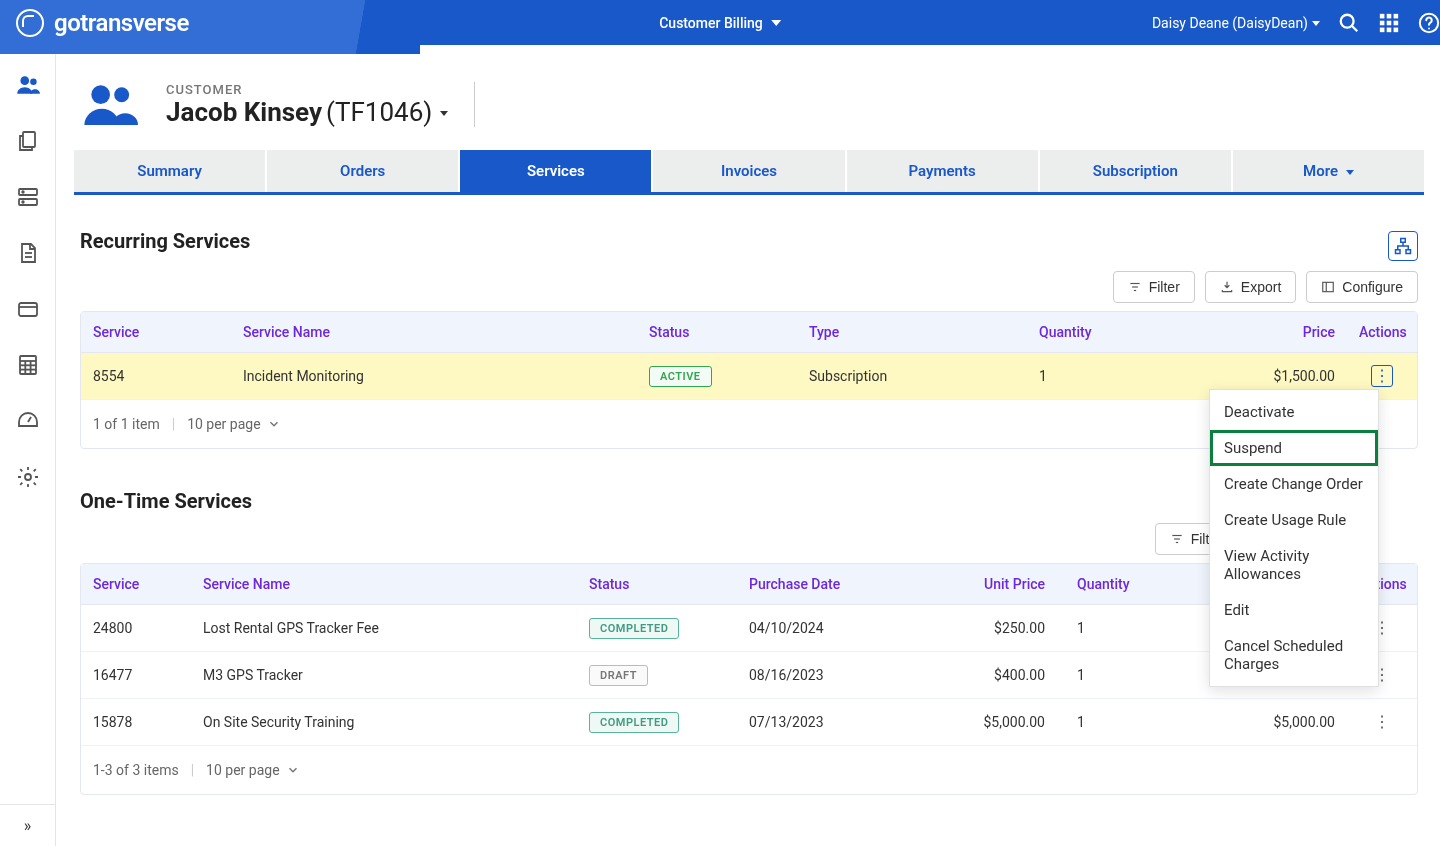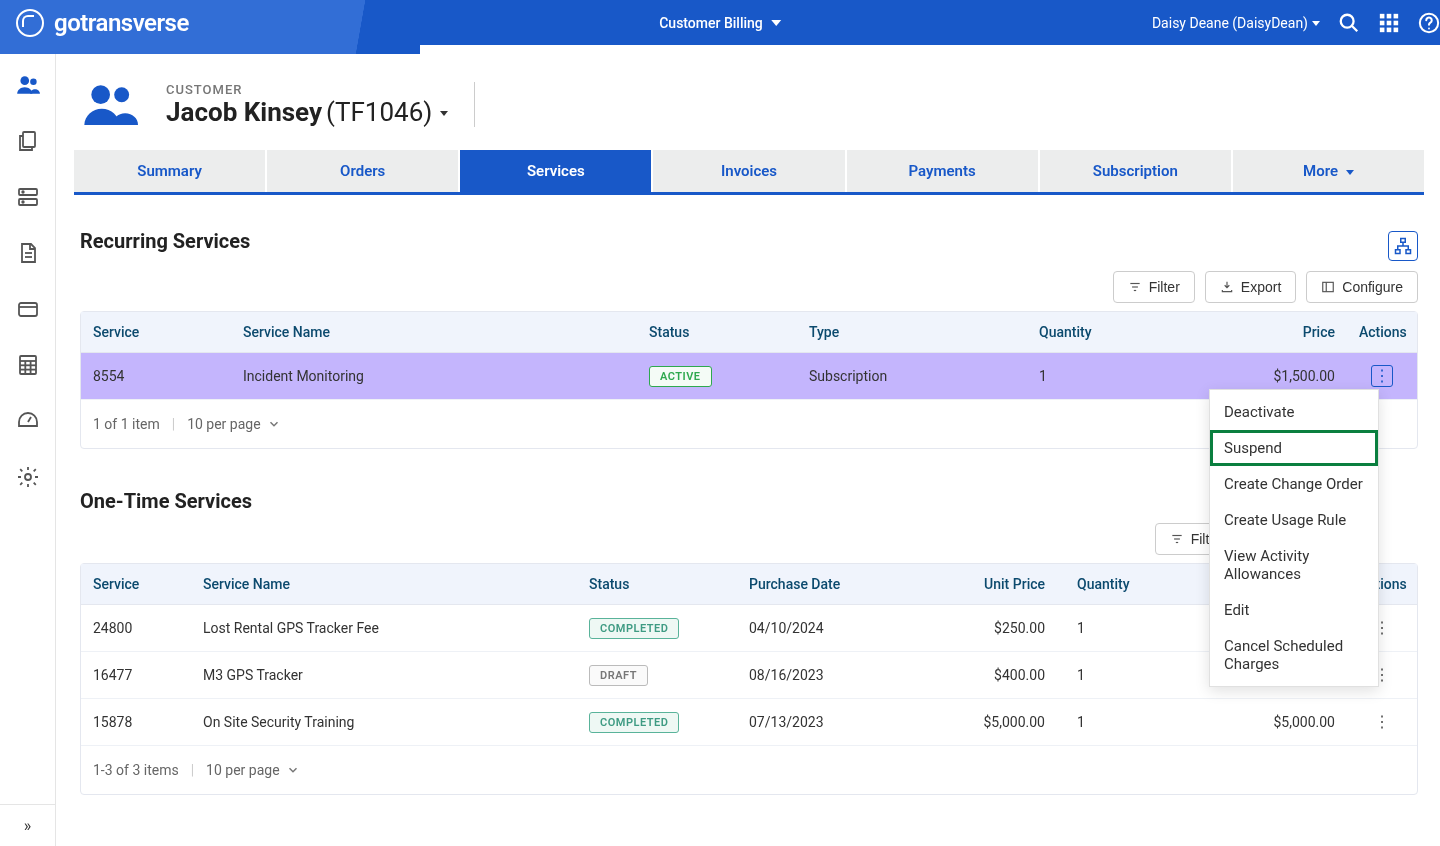--- a/index.html
+++ b/index.html
@@ -47,23 +47,23 @@
   .section { margin-top: 34px; padding: 0 6px; }
   .section-header { display:flex; align-items:center;}
   .section-title { font-size: 20px; font-weight: 700; color: #222; margin-bottom: 10px; }
   .tree-btn { margin-left:auto; width:30px; height:30px; border:1.5px solid #1858c8; border-radius:4px; display:flex; align-items:center; justify-content:center; color:#1858c8; cursor:pointer;}
   .toolbar { display: flex; justify-content: flex-end; gap: 10px; margin: 8px 0 8px; }
   .btn { border: 1px solid #ccc; background: #fff; border-radius: 4px; padding: 7px 14px; font-size: 14px; color: #333; cursor: pointer; display: inline-flex; align-items: center; gap: 7px; }
   .btn-icon { width: 14px; height: 14px; }
 
   
   .table { width: 100%; border: 1px solid #e4e7ef; border-radius: 4px; overflow: visible; background: #fff; }
-  .thead { display: flex; background: #f0f4fc; border-bottom: 1px solid #e4e7ef; color: #0c4a6e; font-weight: 500; }
+  .thead { display: flex; background: #f0f4fc; border-bottom: 1px solid #e4e7ef; color: #6d28d9; font-weight: 500; }
   .tbody-row { display: flex; border-bottom: 1px solid #eef1f6; align-items:center; position:relative;}
-  .tbody-row.highlight { background: #c4b5fd; }
+  .tbody-row.highlight { background: #fef9c3; }
   .cell { padding: 12px 12px; }
   .tfoot { display: flex; align-items: center; gap: 12px; padding: 16px 12px; color: #666; }
   .foot-sep { color:#ccc; }
   .perpage { display:inline-flex; align-items:center; gap:6px; cursor:pointer;}
 
   
   .t1 .c-svc{width:150px;} .t1 .c-name{flex:1;} .t1 .c-status{width:160px;} .t1 .c-type{width:230px;} .t1 .c-qty{width:160px; text-align:left;} .t1 .c-price{width:160px; text-align:right;} .t1 .c-act{width:70px; text-align:center;}
   .t2 .c-svc{width:110px;} .t2 .c-name{flex:1;} .t2 .c-status{width:160px;} .t2 .c-date{width:200px;} .t2 .c-up{width:120px; text-align:right;} .t2 .c-qty{width:190px; text-align:left; padding-left:20px;} .t2 .c-price{width:100px; text-align:right;} .t2 .c-act{width:70px; text-align:center;}
 
   .badge { display: inline-block; padding: 3px 10px; border-radius: 3px; font-size: 11px; font-weight: 600; letter-spacing: 0.5px; }

